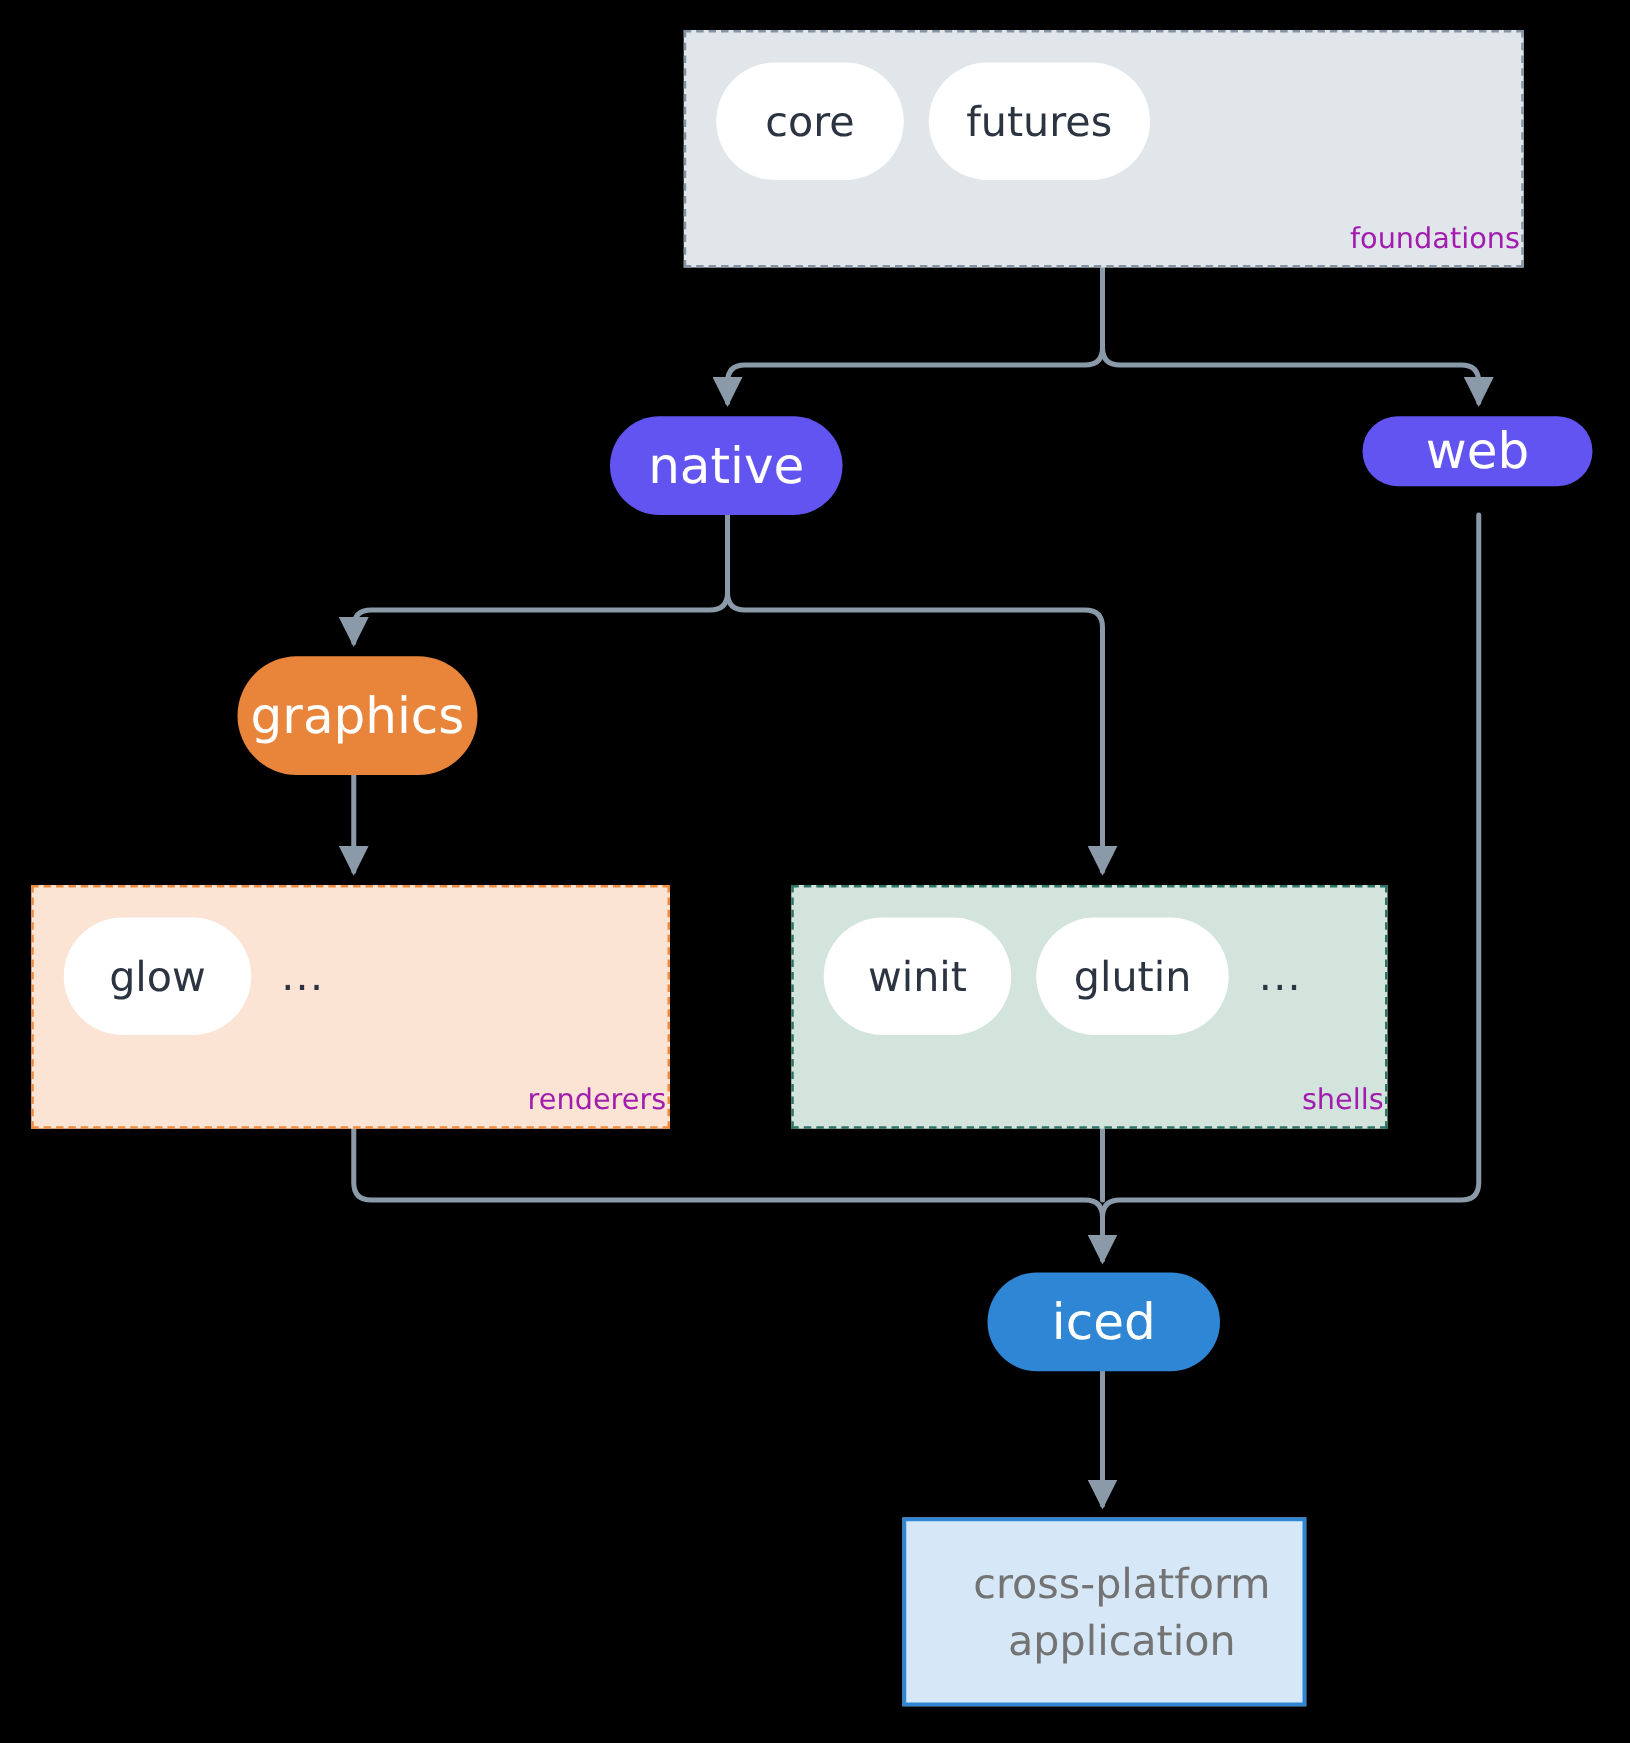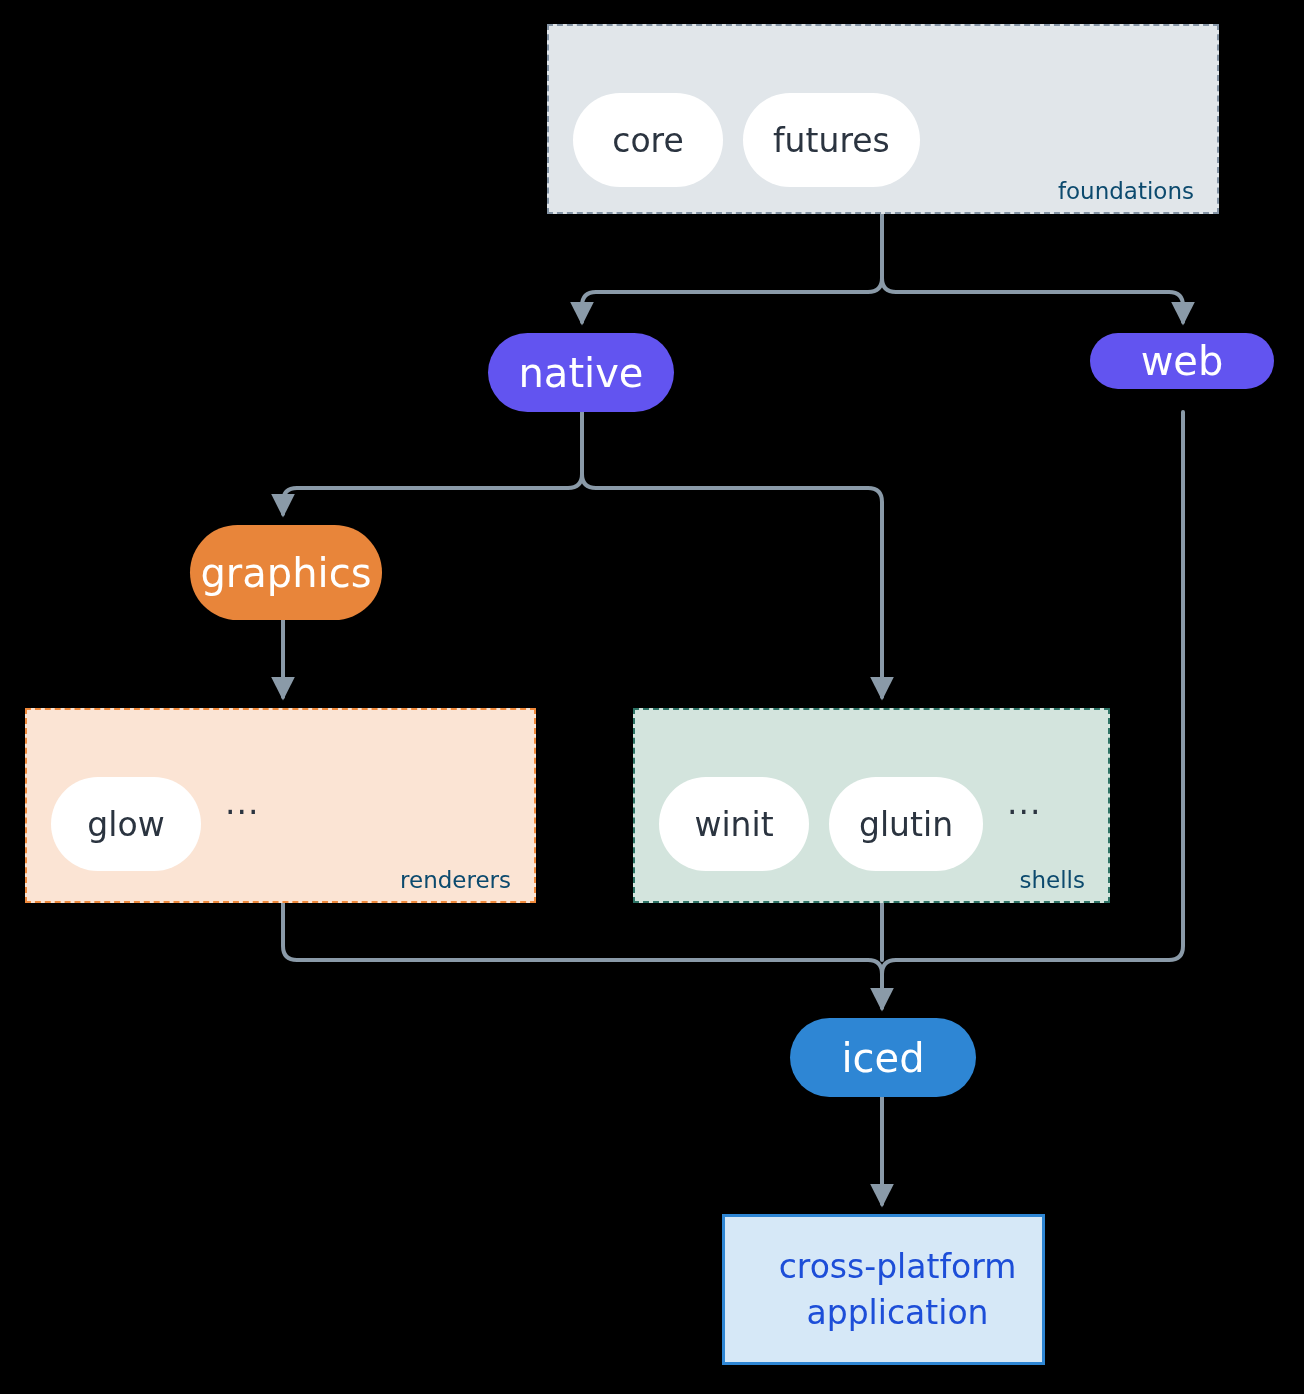--- a/index.html
+++ b/index.html
@@ -28,24 +28,24 @@
     pointer-events: none;
   }
 
   
   .group {
     position: absolute;
     box-sizing: border-box;
   }
   .group-label {
     position: absolute;
-    right: 23px;
+    right: 1px;
     bottom: 8px;
     font-size: 23px;
-    color: #0c4a6e;
+    color: #a21caf;
     white-space: nowrap;
   }
   .group-items {
     position: absolute;
     left: 24px;
     top: 24px;
     display: flex;
     flex-direction: row;
     align-items: center;
     gap: 20px;
@@ -77,21 +77,20 @@
     border-radius: 60px;
     height: 94px;
     display: flex;
     align-items: center;
     justify-content: center;
     font-size: 33px;
     color: #2B3440;
     box-sizing: border-box;
     padding: 0 30px;
     min-width: 150px;
-    margin-top: 43px;
   }
   .ellipsis {
     font-size: 33px;
     color: #2B3440;
     line-height: 94px;
     padding: 0 4px;
     letter-spacing: 1px;
   }
 
   
@@ -131,21 +130,21 @@
     position: absolute;
     left: 722px; top: 1214px;
     width: 323px; height: 151px;
     background: #D6E8F7;
     border: 3px solid #2E86D4;
     box-sizing: border-box;
     display: flex;
     flex-direction: column;
     align-items: center;
     justify-content: center;
-    color: #1d4ed8;
+    color: #737373;
     font-size: 33px;
     line-height: 1.38;
     text-align: center;
     padding-left: 28px;
   }
 </style>
 </head>
 <body>
 
 <div id="canvas">

